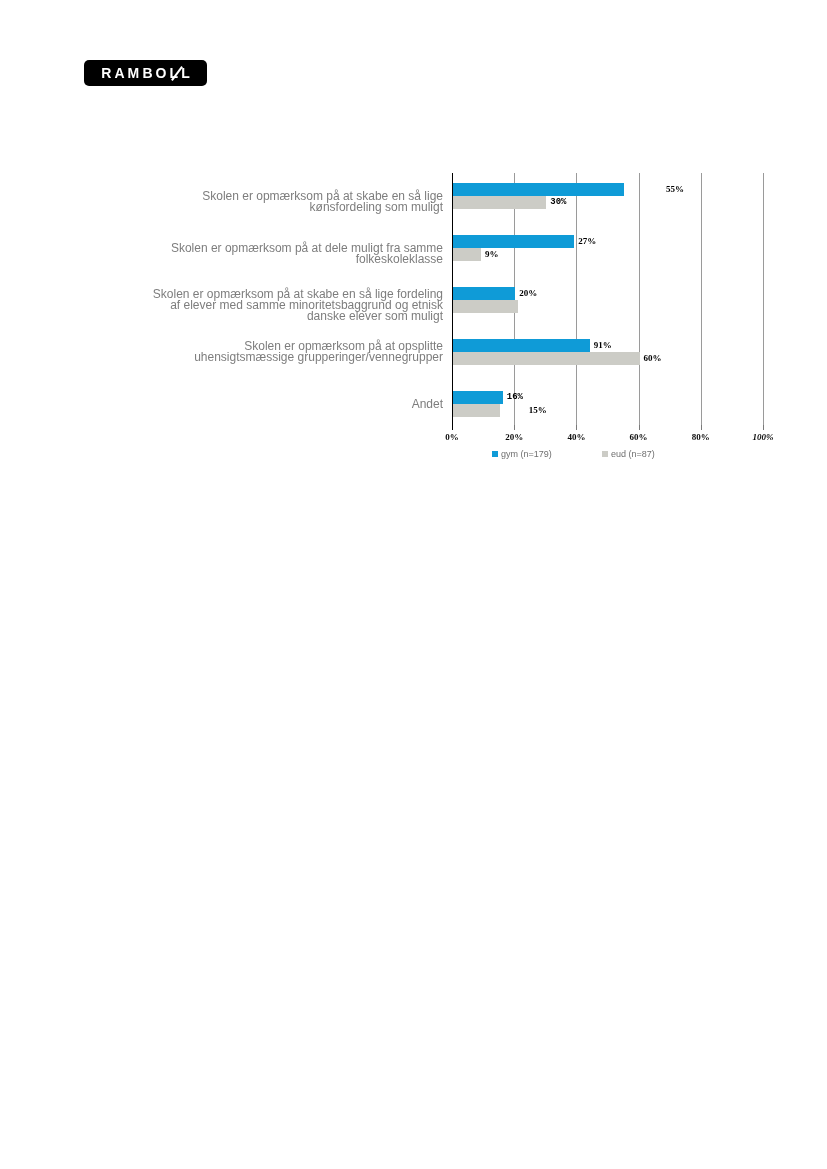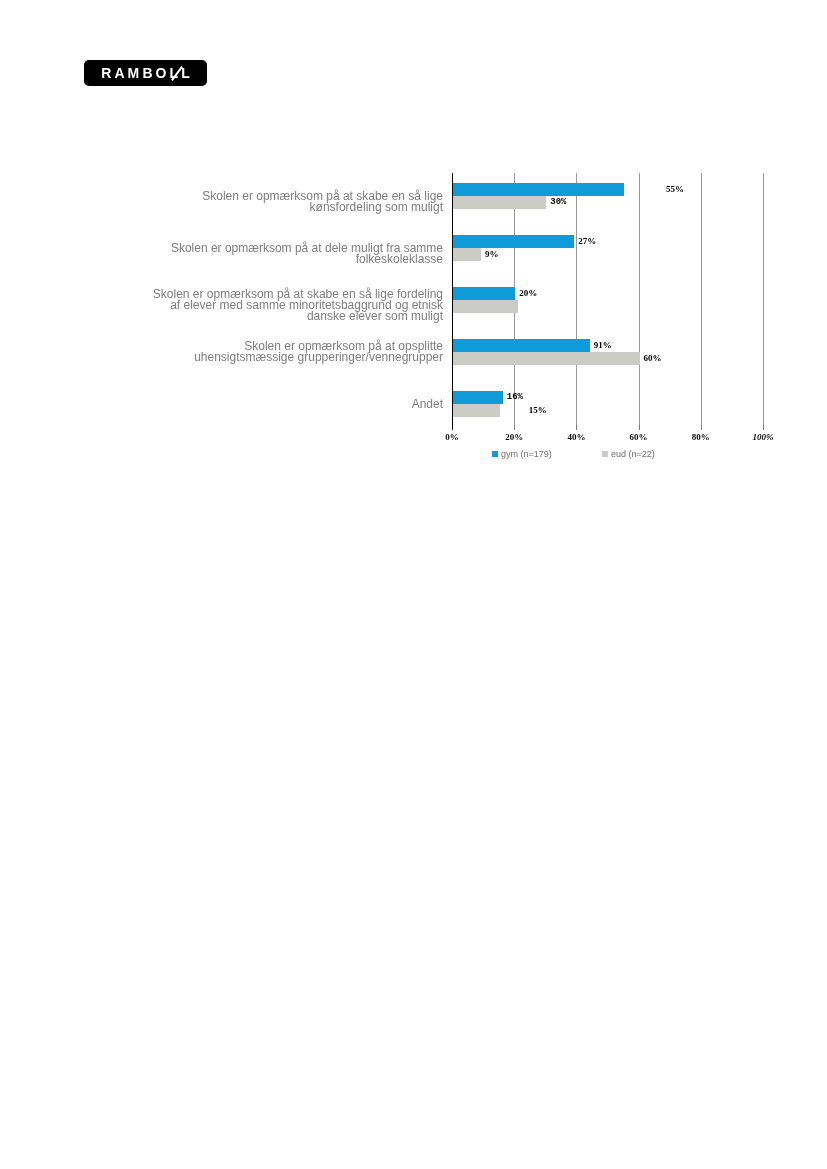--- a/index.html
+++ b/index.html
@@ -217,16 +217,16 @@
       </div>
   </div>
 
   <div id="legend">
       <div class="legend-item" style="left: 40px;">
         <span class="legend-swatch gym"></span>
         <span>gym (n=179)</span>
       </div>
       <div class="legend-item" style="left: 150px;">
         <span class="legend-swatch eud"></span>
-        <span>eud (n=22)</span>
+        <span>eud (n=87)</span>
       </div>
     </div>
 </div>
 
 </body></html>

